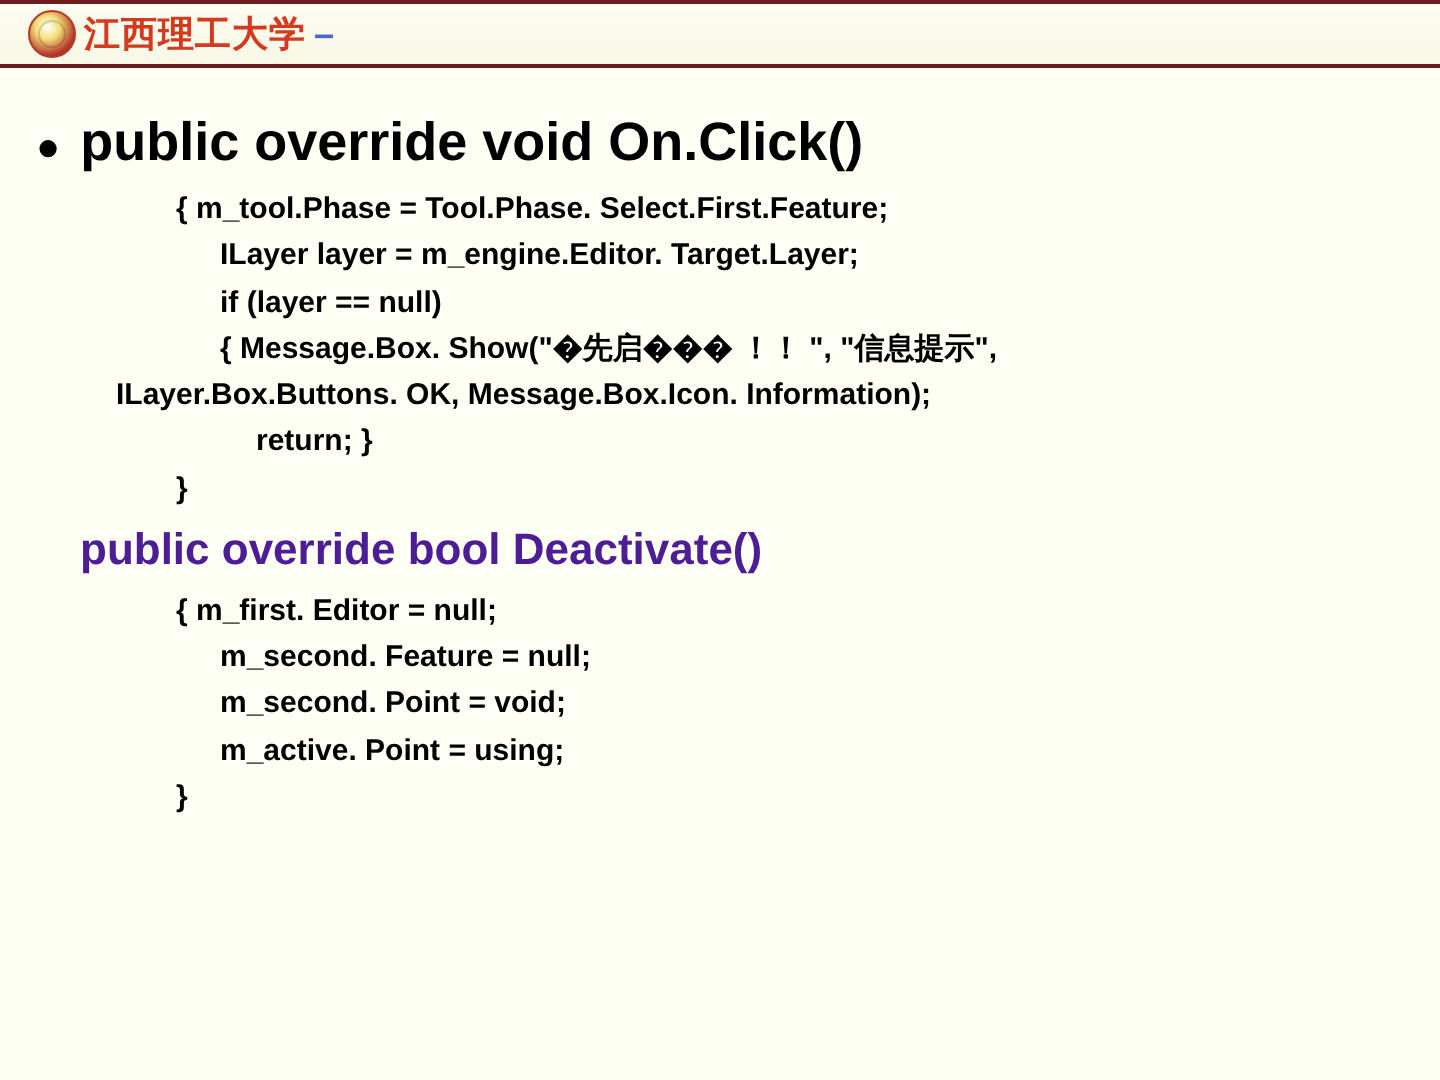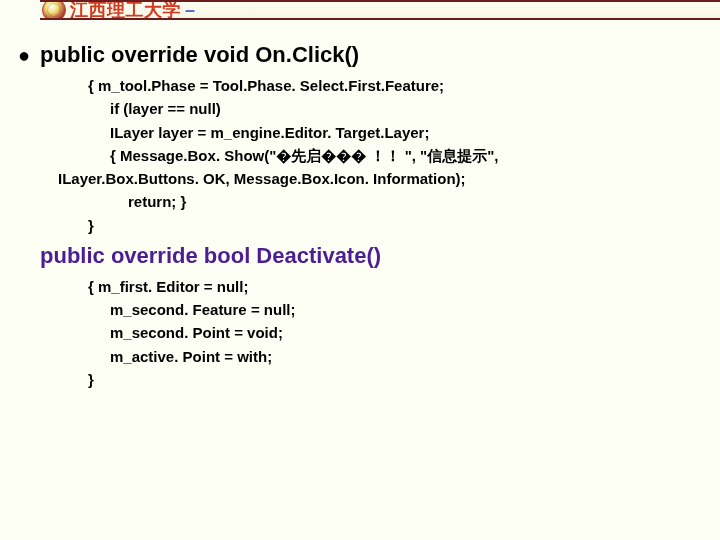--- a/index.html
+++ b/index.html
@@ -8,30 +8,29 @@
     padding: 0;
     width: 720px;
     height: 540px;
     overflow: hidden;
   }
   body {
     background: #fdfef4;
     font-family: Arial, "Microsoft YaHei", sans-serif;
   }
   .header {
-    height: 20px;
+    height: 34px;
     border-top: 2px solid #6b1d1d;
     border-bottom: 2px solid #6b1d1d;
     background: linear-gradient(to bottom, #fdfdf0 0%, #f7f7e6 100%);
     display: flex;
     align-items: center;
-    padding-left: 2px;
+    padding-left: 14px;
     overflow: hidden;
     white-space: nowrap;
-    margin-left: 40px;
   }
   .logo {
     width: 24px;
     height: 24px;
     border-radius: 50%;
     background: radial-gradient(circle at 40% 35%, #fff 0%, #f3e07a 30%, #b43a2a 70%, #7a2518 100%);
     border: 1px solid #b43a2a;
     margin-right: 4px;
     flex-shrink: 0;
     position: relative;
@@ -58,21 +57,21 @@
     display: flex;
     align-items: baseline;
   }
   .bullet {
     font-size: 20px;
     line-height: 1;
     margin-right: 10px;
     color: #000;
   }
   .method {
-    font-size: 22px;
+    font-size: 27px;
     font-weight: bold;
     color: #000;
   }
   .method2 {
     font-size: 22px;
     font-weight: bold;
     color: #4c1d95;
     margin-left: 22px;
     margin-top: 6px;
   }
@@ -103,36 +102,36 @@
 <div class="content">
 
   <div class="bullet-row">
     <span class="bullet">●</span>
     <span class="method">public override void On.Click()</span>
   </div>
 
   <div class="code">
     <div>{   m_tool.Phase = Tool.Phase. Select.First.Feature;</div>
     <div style="margin-left:22px">
+      <div>ILayer layer = m_engine.Editor. Target.Layer;</div>
       <div>if (layer == null)</div>
-      <div>ILayer layer = m_engine.Editor. Target.Layer;</div>
       <div>{   Message.Box. Show("�先启��� ！！ ", "信息提示",</div>
     </div>
     <div class="wrap">ILayer.Box.Buttons. OK, Message.Box.Icon. Information);</div>
     <div class="ret">
       <div style="margin-left:22px">return;    }</div>
     </div>
     <div>}</div>
   </div>
 
   <div class="method2">public override bool Deactivate()</div>
 
   <div class="code">
     <div>{   m_first. Editor = null;</div>
     <div style="margin-left:22px">
       <div>m_second. Feature = null;</div>
       <div>m_second. Point = void;</div>
-      <div>m_active. Point = with;</div>
+      <div>m_active. Point = using;</div>
     </div>
     <div>}</div>
   </div>
 
 </div>
 
 </body></html>

